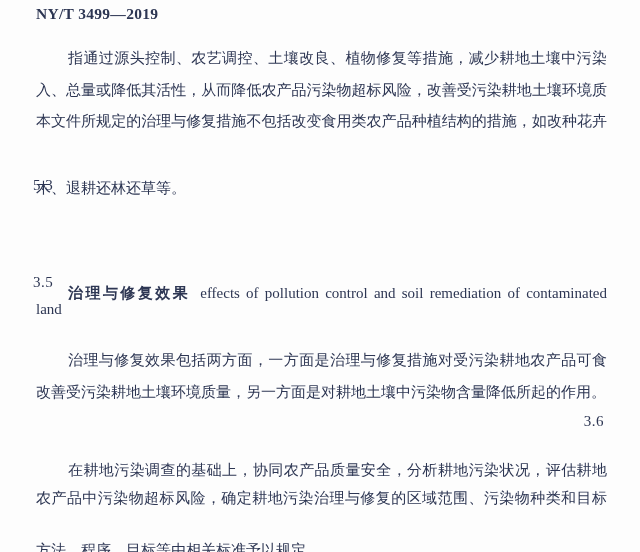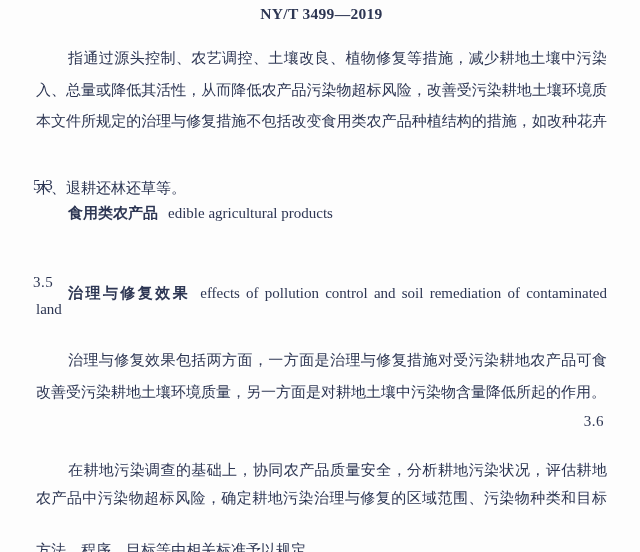--- a/index.html
+++ b/index.html
@@ -39,21 +39,21 @@
     text-justify: inter-character;
   }
   .indent {
     text-indent: 32px;
   }
   .header-line {
     position: absolute;
     top: 5px;
     left: 36px;
     width: 571px;
-    text-align: center;
+    text-align: left;
     font-weight: bold;
     font-size: 15.5px;
     letter-spacing: 0.3px;
   }
   .term-zh {
     font-weight: bold;
     font-family: "Liberation Sans", "DejaVu Sans", sans-serif;
     margin-right: 10px;
     font-size: 15px;
   }
@@ -86,23 +86,20 @@
 <div class="page">
 
   <div class="header-line">NY/T 3499—2019</div>
 
   <div class="line l-intro1 just indent">指通过源头控制、农艺调控、土壤改良、植物修复等措施，减少耕地土壤中污染物的输</div>
   <div class="line l-intro2 just">入、总量或降低其活性，从而降低农产品污染物超标风险，改善受污染耕地土壤环境质量。</div>
   <div class="line l-intro3 just">本文件所规定的治理与修复措施不包括改变食用类农产品种植结构的措施，如改种花卉林</div>
   <div class="line l-intro4">木、退耕还林还草等。</div>
 
   <div class="line l-n34 num">5.3</div>
-  <div class="line l-t34 indent">
-    <span class="term-zh">食用类农产品</span><span class="term-en">edible agricultural products</span>
-  </div>
 
   <div class="line l-n35 num">3.5</div>
   <div class="line l-t35 indent just">
     <span class="term-zh">治理与修复效果</span><span class="term-en">effects of pollution control and soil remediation of contaminated cultivated</span>
   </div>
   <div class="line l-t35b term-en">land</div>
   <div class="line l-d35a indent just">治理与修复效果包括两方面，一方面是治理与修复措施对受污染耕地农产品可食部位中</div>
   <div class="line l-d35b">改善受污染耕地土壤环境质量，另一方面是对耕地土壤中污染物含量降低所起的作用。</div>
 
   <div class="line l-n36 num">3.6</div>

